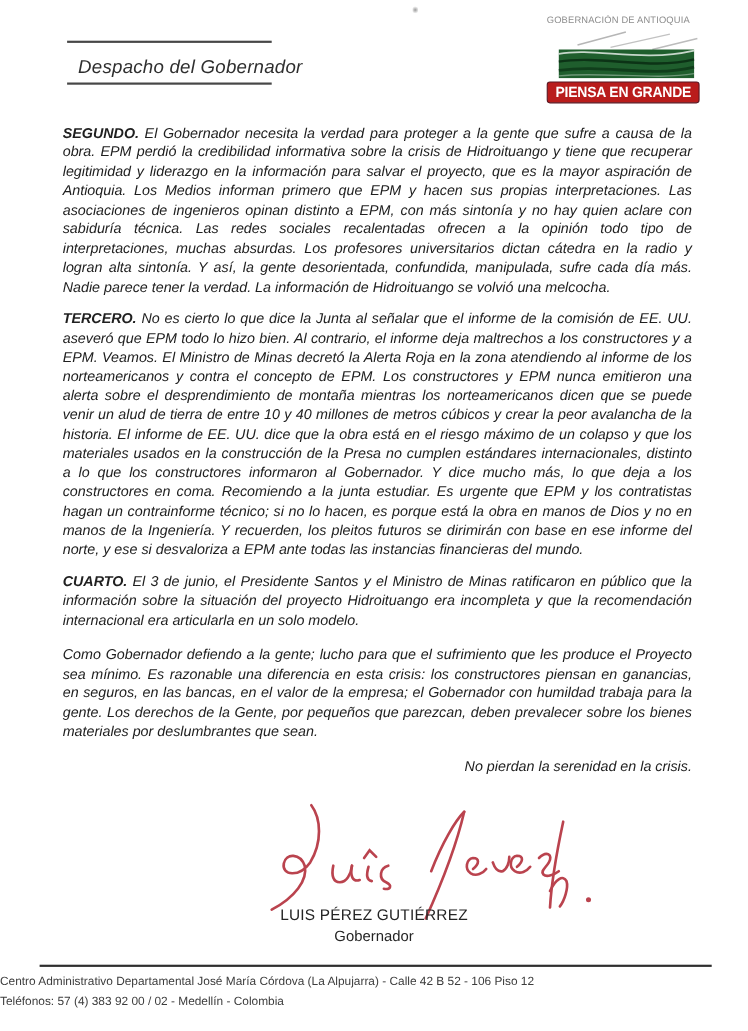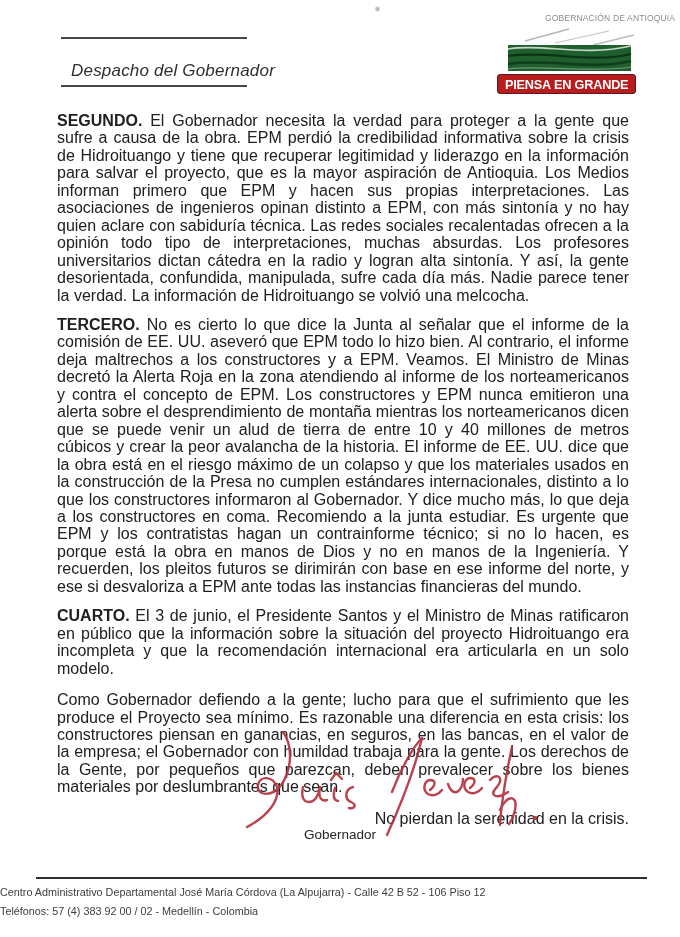--- a/index.html
+++ b/index.html
@@ -13,49 +13,49 @@
   
   .speck {
     position:absolute; left:375px; top:5px; width:5px; height:8px;
     background:radial-gradient(circle,#9a9a9a 0%, rgba(154,154,154,0) 70%);
   }
 
   
   .letterhead {
     position:absolute; left:61px; top:37px; width:186px;
     border-top:2px solid #474747; border-bottom:2px solid #474747;
-    padding:22px 2px 4px 10px;
+    padding:12px 2px 4px 10px;
   }
   .letterhead .office {
     font-style:italic; font-size:17px; color:#2f2f2f; white-space:nowrap;
     letter-spacing:0.2px;
   }
 
   
   .logo { position:absolute; left:497px; top:13px; width:139px; }
   .logo-org {
     font-size:8.5px; color:#8d8d8d; white-space:nowrap;
-    letter-spacing:0.15px; margin-bottom:2px;margin-left:48px;
+    letter-spacing:0.15px; margin-bottom:2px;
   }
   .logo-art { display:block; margin:0 auto; }
   .logo-banner {
     margin-top:1px; height:20px; width:139px;
     background:#b91c1c; border:1px solid #5a1722; border-radius:3px;
     color:#ffffff; text-align:center; overflow:hidden;
   }
   .logo-banner span {
     display:inline-block; font-weight:bold; font-size:13.5px; line-height:18px;
     transform:scaleX(0.94); transform-origin:center; letter-spacing:-0.2px;
     white-space:nowrap;
   }
 
   
   .content {
     position:absolute; left:57px; top:112px; width:572px;
-    font-size:16px; line-height:17.45px; text-align:justify; color:#202020;
+    font-size:13px; line-height:17.45px; text-align:justify; color:#202020;font-style:italic;
   }
   .para { margin:0 0 12px 0; }
   .para.gap-lg { margin-bottom:14px; }
   .para b { font-weight:bold; }
   .para.no-justify { text-align:right; }
 
   
   .sig-svg { position:absolute; left:240px; top:730px; width:310px; height:108px; }
   .sig-block {
     position:absolute; left:170px; top:823px; width:340px; text-align:center;
@@ -135,20 +135,21 @@
     <path d="M 250,50 C 257,43 263,47 259,54 C 256,59 251,62 254,65 C 257,68 264,65 268,62"></path>
 
     <path d="M 272,17 C 266,45 261,78 260,95"></path>
     <path d="M 260,80 C 265,69 272,65 275,71 C 277,77 273,89 269,94"></path>
 
     <circle cx="295" cy="88" r="2.3" fill="#b5333f" stroke="none"></circle>
   </g>
 </svg>
 
 <div class="sig-block">
+  <div class="sig-name">LUIS PÉREZ GUTIÉRREZ</div>
   <div class="sig-role">Gobernador</div>
 </div>
 
 <div class="footer-rule"></div>
 <div class="footer-text">
   <div>Centro Administrativo Departamental José María Córdova (La Alpujarra) - Calle 42 B 52 - 106 Piso 12</div>
   <div>Teléfonos: 57 (4) 383 92 00 / 02  -  Medellín - Colombia</div>
 </div>
 
 </body></html>

